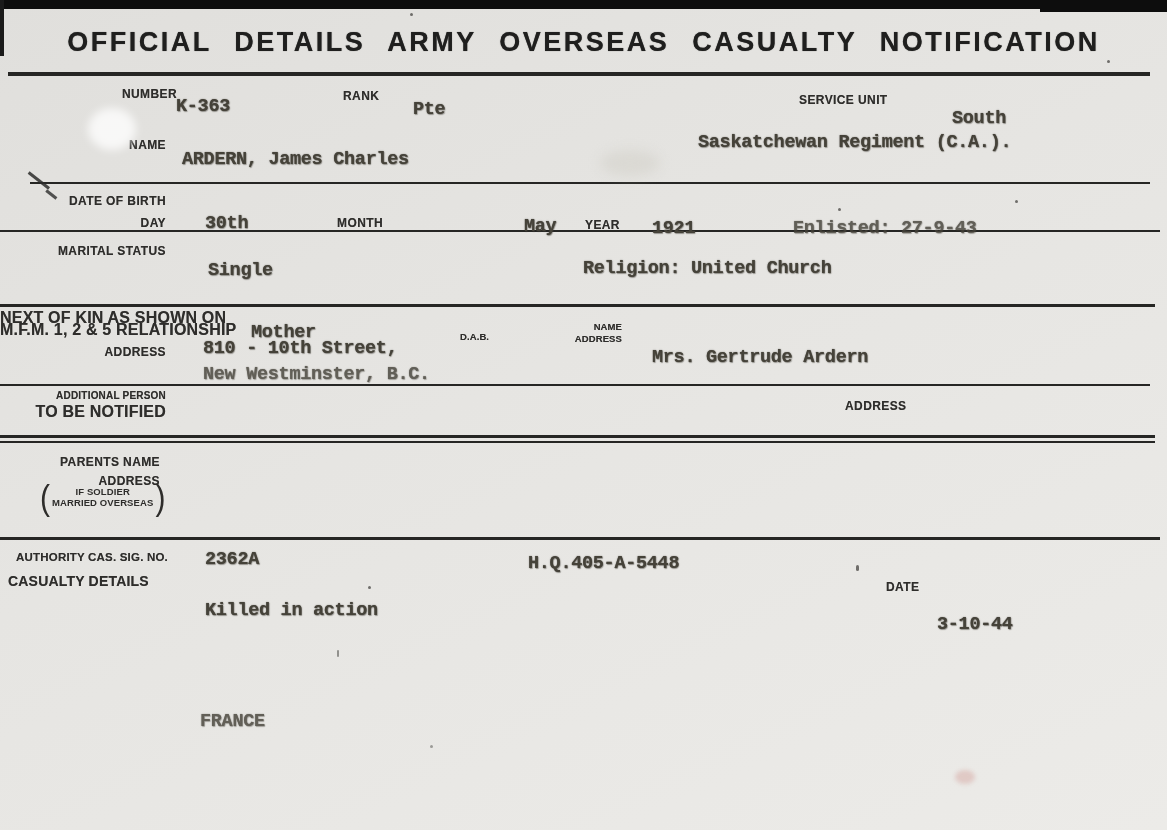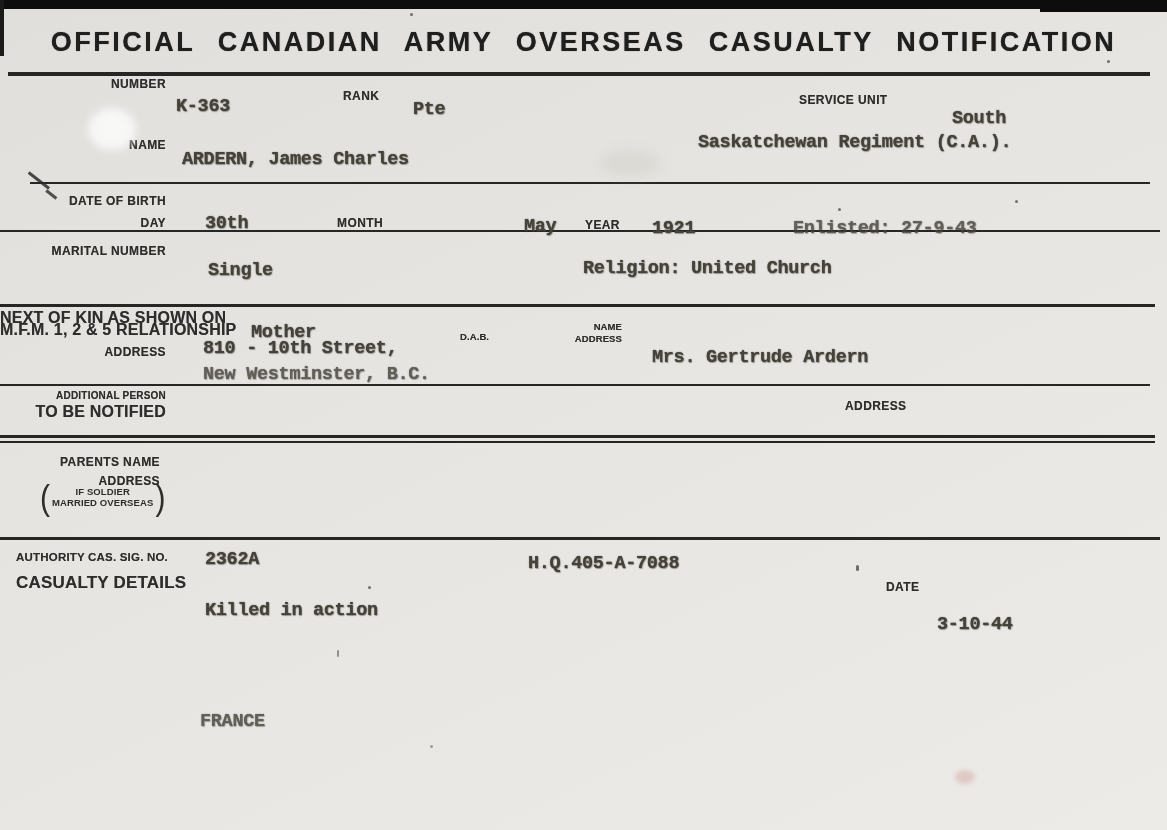--- a/index.html
+++ b/index.html
@@ -34,55 +34,55 @@
 </style>
 </head>
 <body>
 
 <div class="abs" style="left:0;top:0;width:1167px;height:9px;background:#0d0d0d;"></div>
 <div class="abs" style="left:1040px;top:0;width:127px;height:12px;background:#0d0d0d;"></div>
 <div class="abs" style="left:0;top:0;width:4px;height:56px;background:#1a1a1a;"></div>
 
 <div class="abs" style="left:0;top:27px;width:1167px;text-align:center;color:#1f1f1e;font-weight:700;
             font-size:27px;letter-spacing:2.5px;word-spacing:13px;
-            text-shadow:0 0 .8px rgba(31,31,30,.8);">OFFICIAL CANADIAN ARMY OVERSEAS CASUALTY NOTIFICATION</div>
+            text-shadow:0 0 .8px rgba(31,31,30,.8);">OFFICIAL DETAILS ARMY OVERSEAS CASUALTY NOTIFICATION</div>
 
 <div class="rule" style="left:8px;top:72px;width:1142px;height:4px;"></div>
 <div class="rule" style="left:30px;top:182px;width:1120px;height:2px;"></div>
 <div class="rule" style="left:0;top:230px;width:1160px;height:2px;"></div>
 <div class="rule" style="left:0;top:304px;width:1155px;height:2.5px;"></div>
 <div class="rule" style="left:0;top:384px;width:1150px;height:2px;"></div>
 <div class="rule" style="left:0;top:435px;width:1155px;height:2.5px;"></div>
 <div class="rule" style="left:0;top:441px;width:1155px;height:1.5px;"></div>
 <div class="rule" style="left:0;top:537px;width:1160px;height:2.5px;"></div>
 
 <div class="abs" style="left:26px;top:179px;width:26px;height:2.5px;background:#2c2c2a;transform:rotate(38deg);opacity:.85;"></div>
 <div class="abs" style="left:45px;top:193px;width:13px;height:2.5px;background:#2c2c2a;transform:rotate(38deg);opacity:.8;"></div>
 
-<div class="lbl rt" style="top:78px;">NUMBER</div>
+<div class="lbl rt" style="top:88px;padding-left:11px;">NUMBER</div>
 <div class="typed" style="left:176px;top:98px;">K-363</div>
 <div class="lbl" style="left:343px;top:90px;">RANK</div>
 <div class="typed" style="left:413px;top:101px;">Pte</div>
 <div class="lbl" style="left:799px;top:94px;">SERVICE UNIT</div>
 <div class="typed" style="left:952px;top:110px;">South</div>
 <div class="typed" style="left:698px;top:134px;">Saskatchewan Regiment (C.A.).</div>
 
 <div class="lbl rt" style="top:139px;">NAME</div>
 <div class="typed" style="left:182px;top:151px;">ARDERN, James Charles</div>
 
 <div class="lbl rt" style="top:195px;">DATE OF BIRTH</div>
 <div class="lbl rt" style="top:217px;">DAY</div>
 <div class="typed" style="left:205px;top:215px;">30th</div>
 <div class="lbl" style="left:337px;top:217px;">MONTH</div>
 <div class="typed" style="left:524px;top:218px;">May</div>
 <div class="lbl" style="left:585px;top:219px;">YEAR</div>
 <div class="typed" style="left:652px;top:220px;">1921</div>
 <div class="typed faded" style="left:793px;top:220px;">Enlisted: 27-9-43</div>
 
-<div class="lbl rt" style="top:245px;">MARITAL NUMBER</div>
+<div class="lbl rt" style="top:245px;">MARITAL STATUS</div>
 <div class="typed" style="left:208px;top:262px;">Single</div>
 <div class="typed" style="left:583px;top:260px;">Religion: United Church</div>
 
 <div class="lbl rt sm" style="top:310px;">NEXT OF KIN AS SHOWN ON</div>
 <div class="lbl rt sm" style="top:322px;">M.F.M. 1, 2 &amp; 5 RELATIONSHIP</div>
 <div class="typed" style="left:203px;top:324px;margin-left:48px;">Mother</div>
 <div class="lbl rt" style="top:346px;">ADDRESS</div>
 <div class="typed" style="left:203px;top:340px;">810 - 10th Street,</div>
 <div class="typed faded" style="left:203px;top:366px;">New Westminster, B.C.</div>
 
@@ -101,22 +101,22 @@
   <span class="paren">(</span>
   <span class="pstack">
     <span style="display:block;">IF SOLDIER</span>
     <span style="display:block;">MARRIED OVERSEAS</span>
   </span>
   <span class="paren">)</span>
 </div>
 
 <div class="lbl sm" style="left:0;top:551px;width:168px;text-align:right;font-size:11.5px;">AUTHORITY CAS. SIG. NO.</div>
 <div class="typed" style="left:205px;top:551px;">2362A</div>
-<div class="typed" style="left:528px;top:555px;">H.Q.405-A-7088</div>
-<div class="lbl sm" style="left:16px;top:574px;width:166px;text-align:left;font-size:17px;">CASUALTY DETAILS</div>
+<div class="typed" style="left:528px;top:555px;">H.Q.405-A-5448</div>
+<div class="lbl sm" style="left:8px;top:574px;width:166px;text-align:left;font-size:14px;">CASUALTY DETAILS</div>
 <div class="lbl" style="left:886px;top:581px;">DATE</div>
 <div class="typed" style="left:205px;top:602px;">Killed in action</div>
 <div class="typed" style="left:937px;top:616px;">3-10-44</div>
 
 <div class="typed faded" style="left:200px;top:713px;">FRANCE</div>
 
 <div class="stain" style="left:88px;top:108px;width:48px;height:42px;background:rgba(255,255,255,.75);filter:blur(4px);"></div>
 <div class="stain" style="left:955px;top:770px;width:20px;height:14px;background:rgba(196,120,110,.28);filter:blur(2px);"></div>
 <div class="stain" style="left:600px;top:150px;width:60px;height:26px;background:rgba(210,208,200,.5);filter:blur(6px);"></div>
 <div class="speck" style="left:410px;top:13px;"></div>

